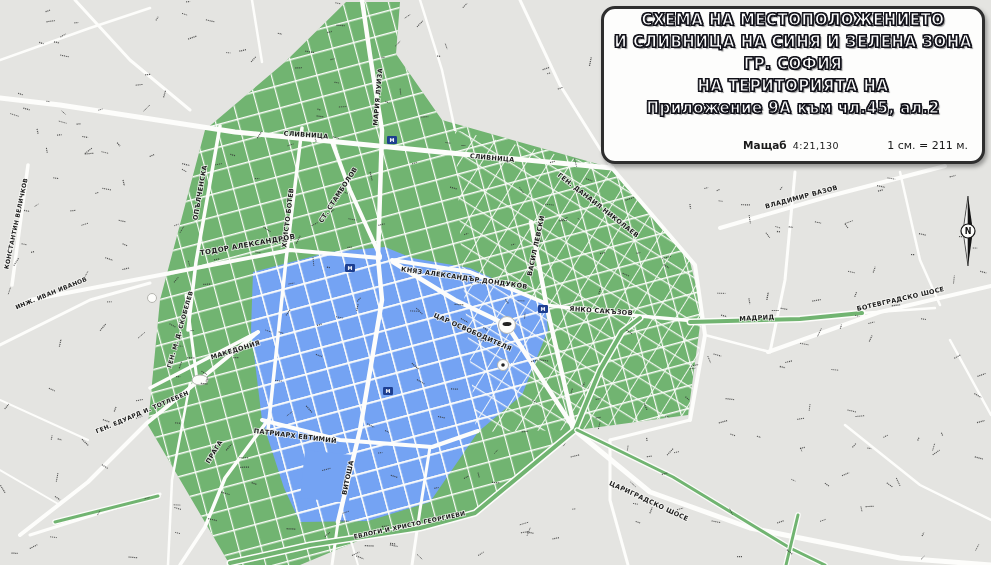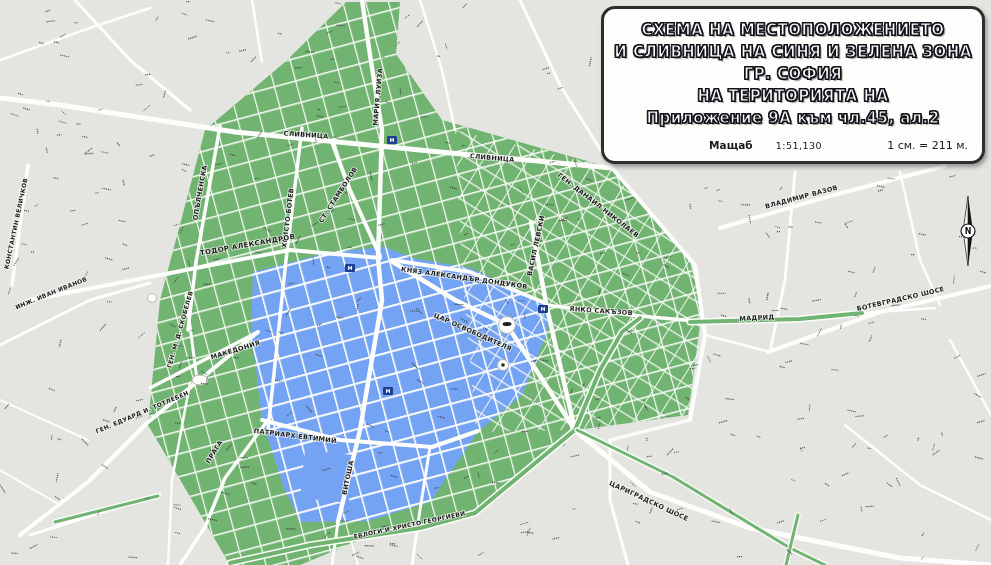--- a/index.html
+++ b/index.html
@@ -6,33 +6,33 @@
   .stage{
     position:relative;width:991px;height:565px;overflow:hidden;
     background:#e4e4e1;font-family:"DejaVu Sans",sans-serif;
   }
   .stage svg{position:absolute;left:0;top:0;display:block;}
   
   .title-box{
     position:absolute;left:601px;top:6px;width:384px;height:158px;
     background:#fdfdfc;border:3px solid #2e2e2e;border-radius:14px;
     box-shadow:2px 3px 4px rgba(0,0,0,.35);
-    box-sizing:border-box;padding-top:10px;
+    box-sizing:border-box;
   }
   .title-line{
     text-align:center;font-weight:800;font-size:15px;line-height:22px;
     letter-spacing:.5px;color:#fff;
     -webkit-text-stroke:1.1px #101018;
     text-shadow:1px 1px 0 #101018,-1px -1px 0 #101018,1px -1px 0 #101018,
                 -1px 1px 0 #101018,2px 2px 1px #9a9a9a;
     white-space:nowrap;
   }
   .scale-row{
     position:absolute;right:14px;bottom:9px;display:flex;align-items:baseline;
-    gap:23px;color:#1a1a1a;
+    gap:6px;color:#1a1a1a;
   }
   .scale-label{font-weight:700;font-size:10.5px;}
   .scale-ratio{font-size:9.5px;letter-spacing:.5px;margin-right:42px;}
   .scale-equiv{font-size:11px;}
   
   text.street{
     font-family:"DejaVu Sans",sans-serif;font-weight:700;
     fill:#1c1c1c;paint-order:stroke;stroke:rgba(250,250,247,.8);
     stroke-width:1.6px;text-anchor:middle;letter-spacing:.3px;
   }
@@ -545,17 +545,17 @@
   </svg>
 
   <div class="title-box">
     <div class="title-line">СХЕМА НА МЕСТОПОЛОЖЕНИЕТО</div>
     <div class="title-line">И СЛИВНИЦА НА СИНЯ И ЗЕЛЕНА ЗОНА</div>
     <div class="title-line">ГР. СОФИЯ</div>
     <div class="title-line">НА ТЕРИТОРИЯТА НА</div>
     <div class="title-line">Приложение 9А към чл.45, ал.2</div>
     <div class="scale-row">
       <span class="scale-label">Мащаб</span>
-      <span class="scale-ratio">1:51,130</span>
+      <span class="scale-ratio">4:21,130</span>
       <span class="scale-equiv">1 см. = 211 м.</span>
     </div>
   </div>
 </div>
 
 </body></html>

